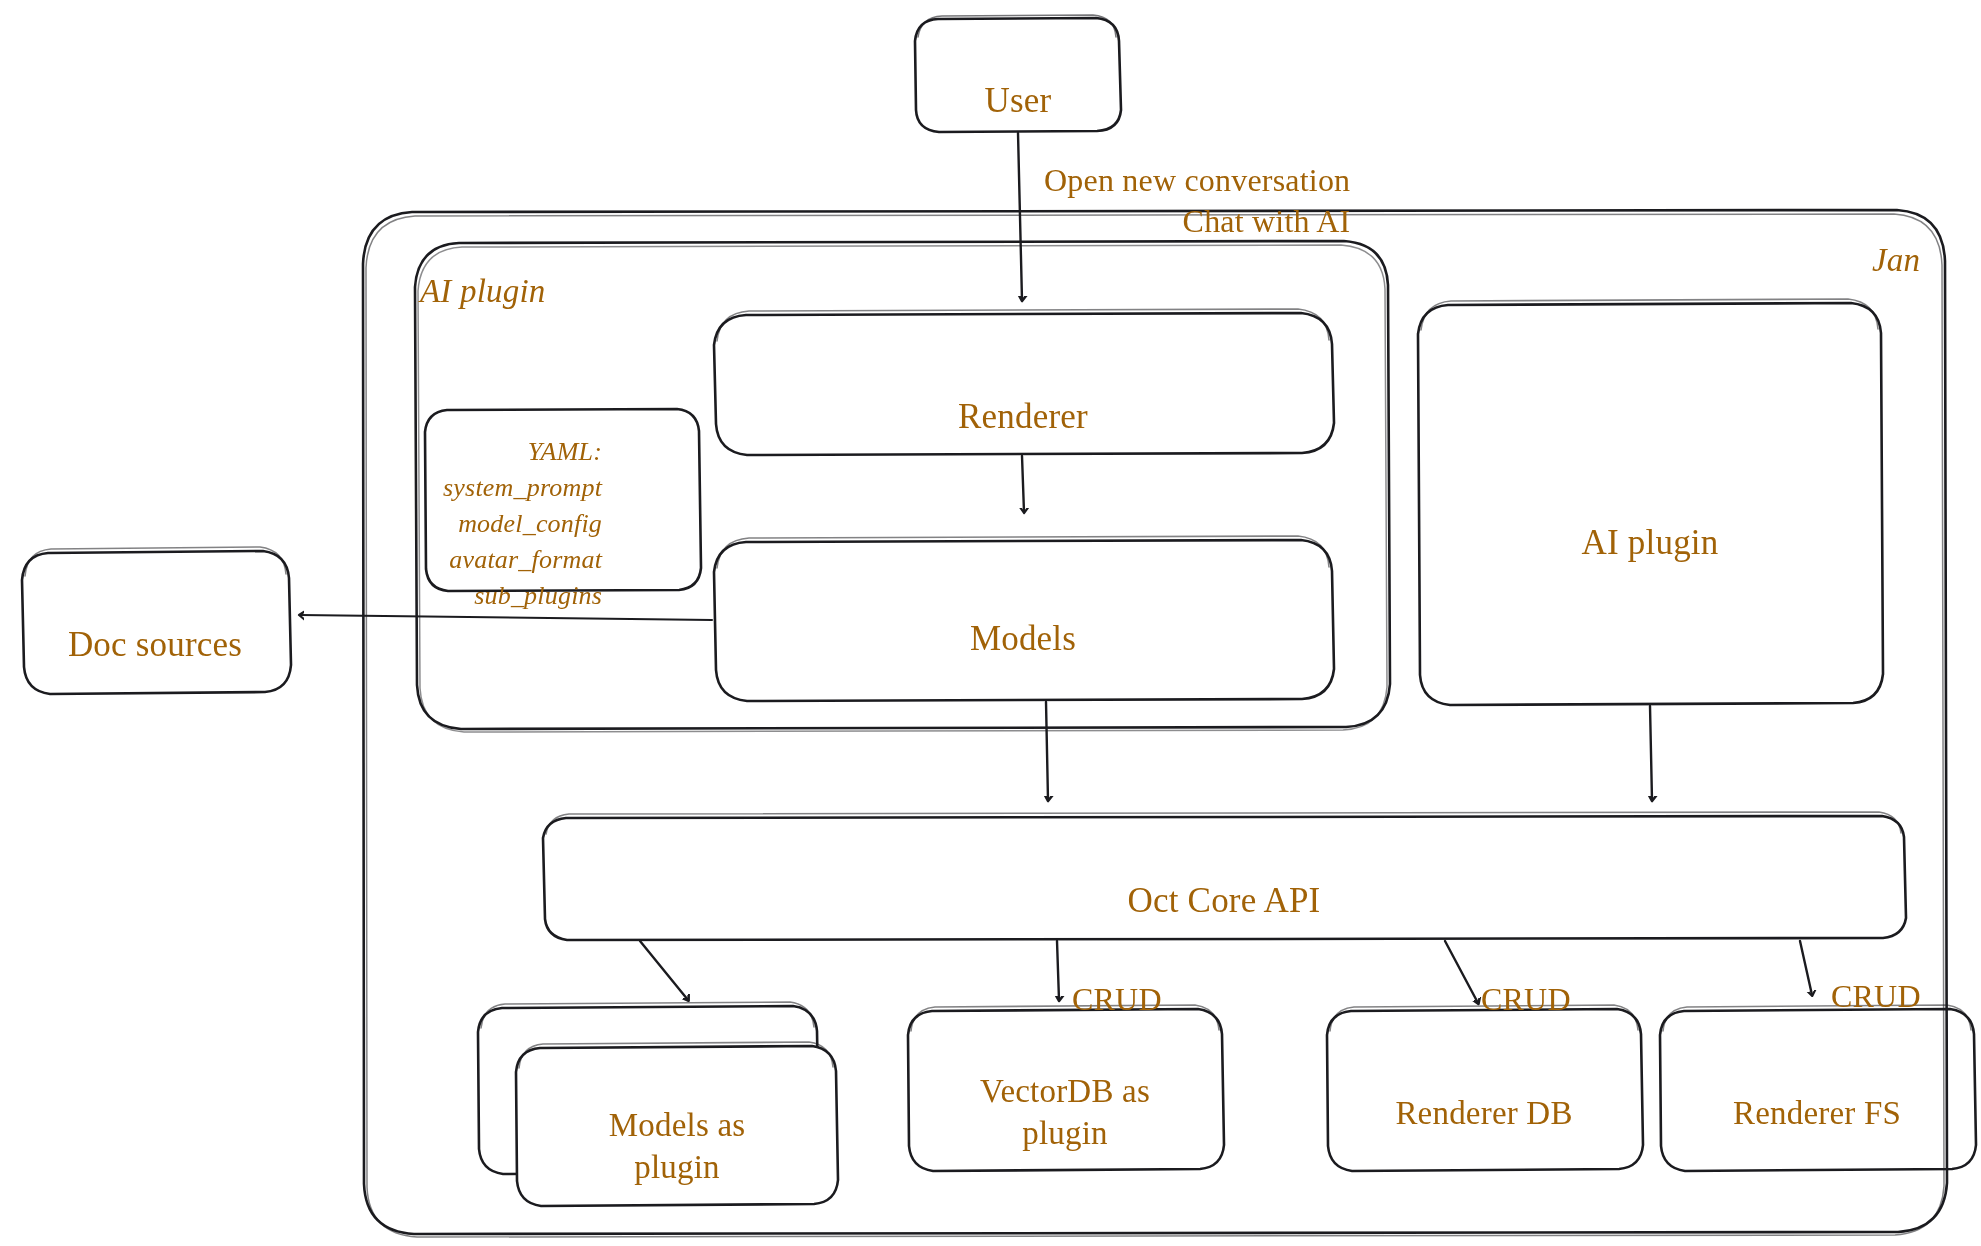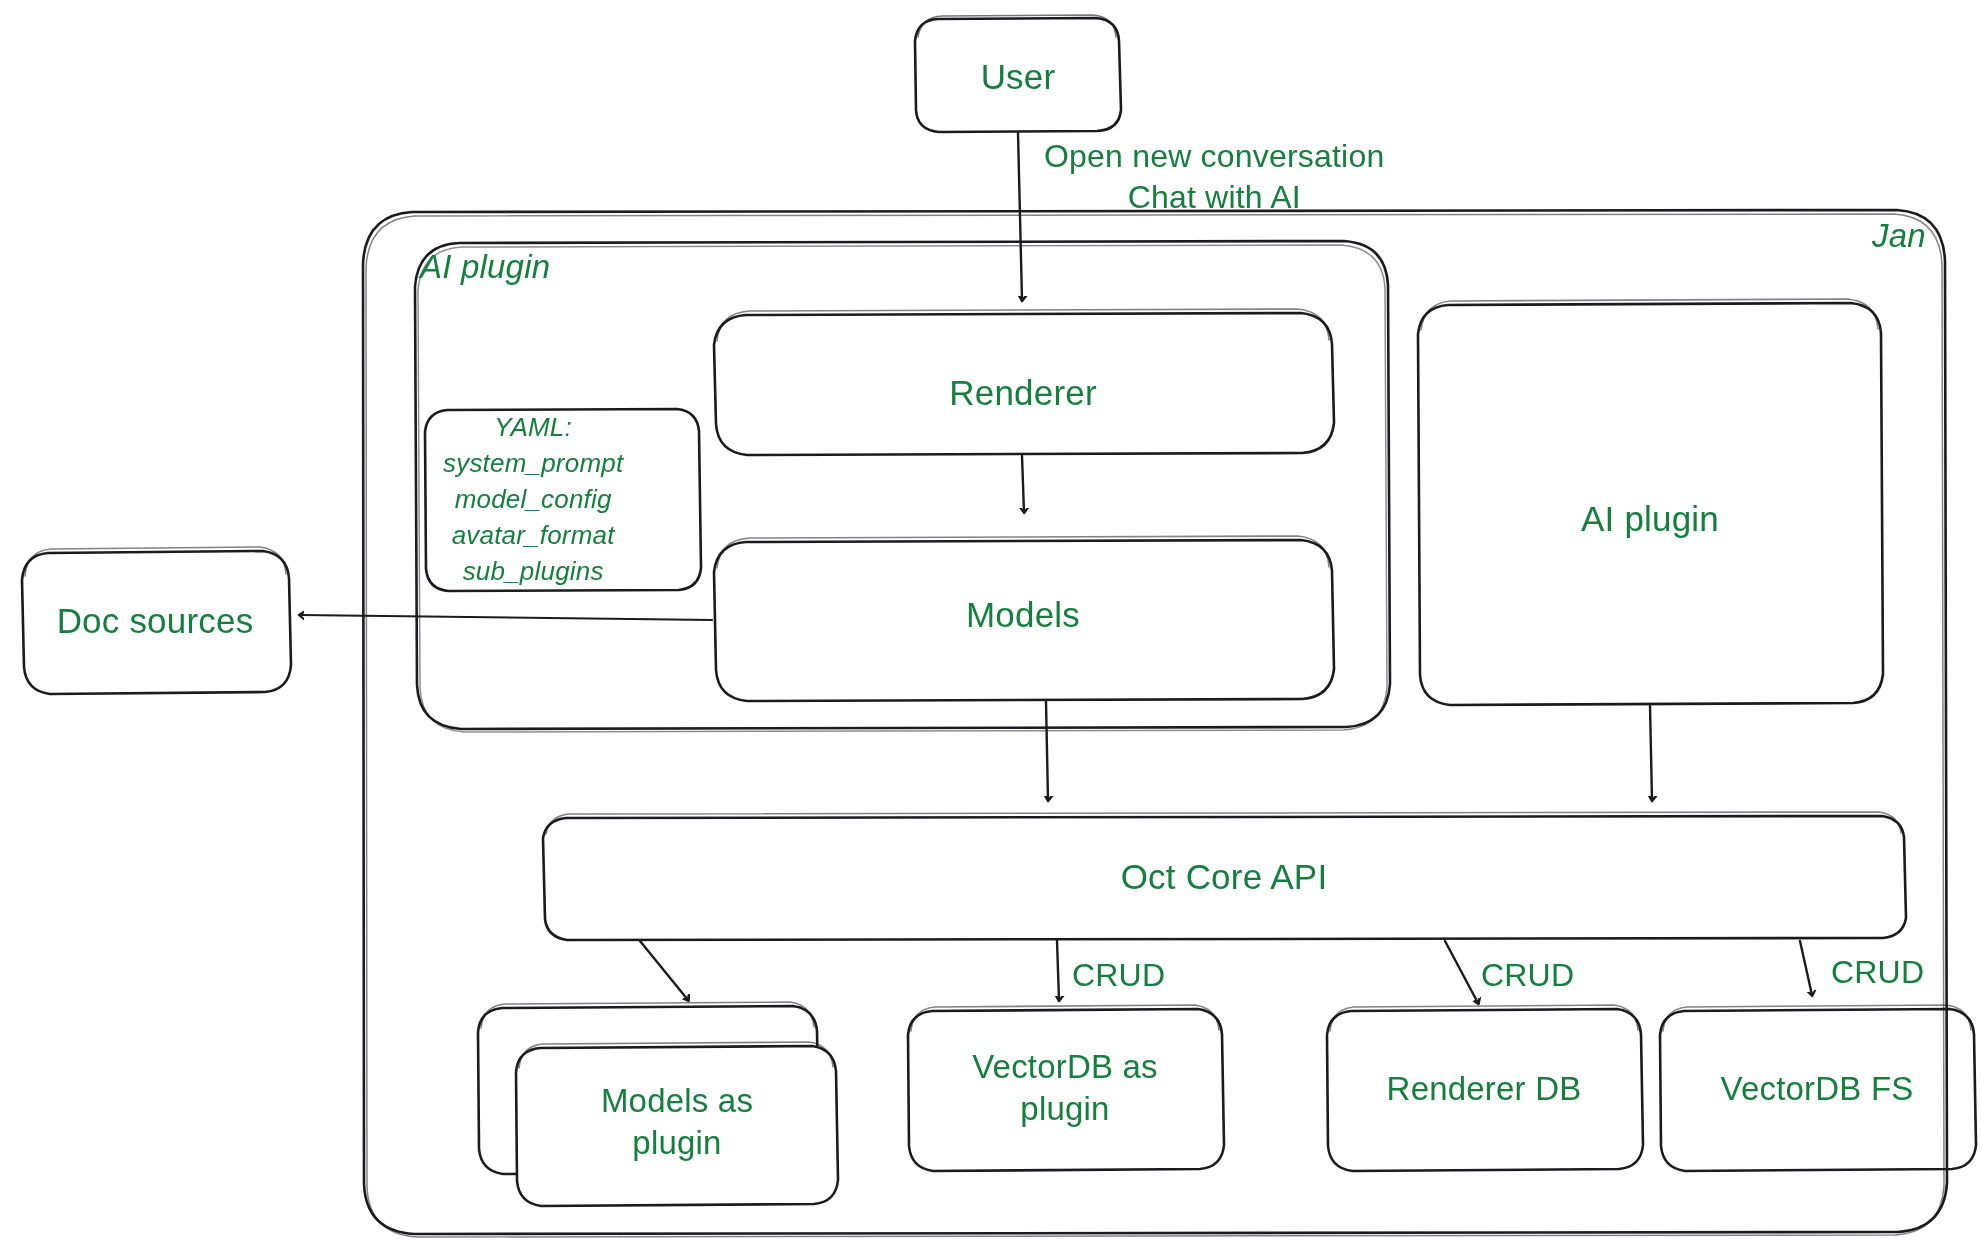--- a/index.html
+++ b/index.html
@@ -20,32 +20,33 @@
   }
   #sketch {
     position: absolute;
     left: 0;
     top: 0;
     width: 1981px;
     height: 1246px;
   }
   .lbl {
     position: absolute;
-    font-family: Liberation Sans, sans-serif;
-    color: #15803d;
+    font-family: Liberation Serif, serif;
+    color: #a16207;
     white-space: pre;
     line-height: 1.28;
     letter-spacing: 0.2px;
+    margin-top: 24px;
   }
   .ctr {
     text-align: center;
     transform: translate(-50%, -50%);
   }
   .lft {
-    text-align: center;
+    text-align: right;
     transform: translate(0, -50%);
   }
   .node-label {
     font-size: 35px;
   }
   .group-label {
     font-size: 33px;
     font-style: italic;
   }
   .edge-label {
@@ -217,21 +218,21 @@
   <div class="lbl node-label ctr" style="left:1224px; top:877px;">Oct Core API</div>
 
   <div class="lbl small-node ctr" style="left:677px; top:1122px;">Models as
 plugin</div>
 
   <div class="lbl small-node ctr" style="left:1065px; top:1088px;">VectorDB as
 plugin</div>
 
   <div class="lbl small-node ctr" style="left:1484px; top:1089px;">Renderer DB</div>
 
-  <div class="lbl small-node ctr" style="left:1817px; top:1089px;">VectorDB FS</div>
+  <div class="lbl small-node ctr" style="left:1817px; top:1089px;">Renderer FS</div>
 
   <div class="lbl yaml-label lft" style="left:443px; top:500px; transform:translate(0,-50%);">YAML:
 system_prompt
 model_config
 avatar_format
 sub_plugins</div>
 
   <div class="lbl edge-label lft" style="left:1044px; top:177px;">Open new conversation
 Chat with AI</div>
 

